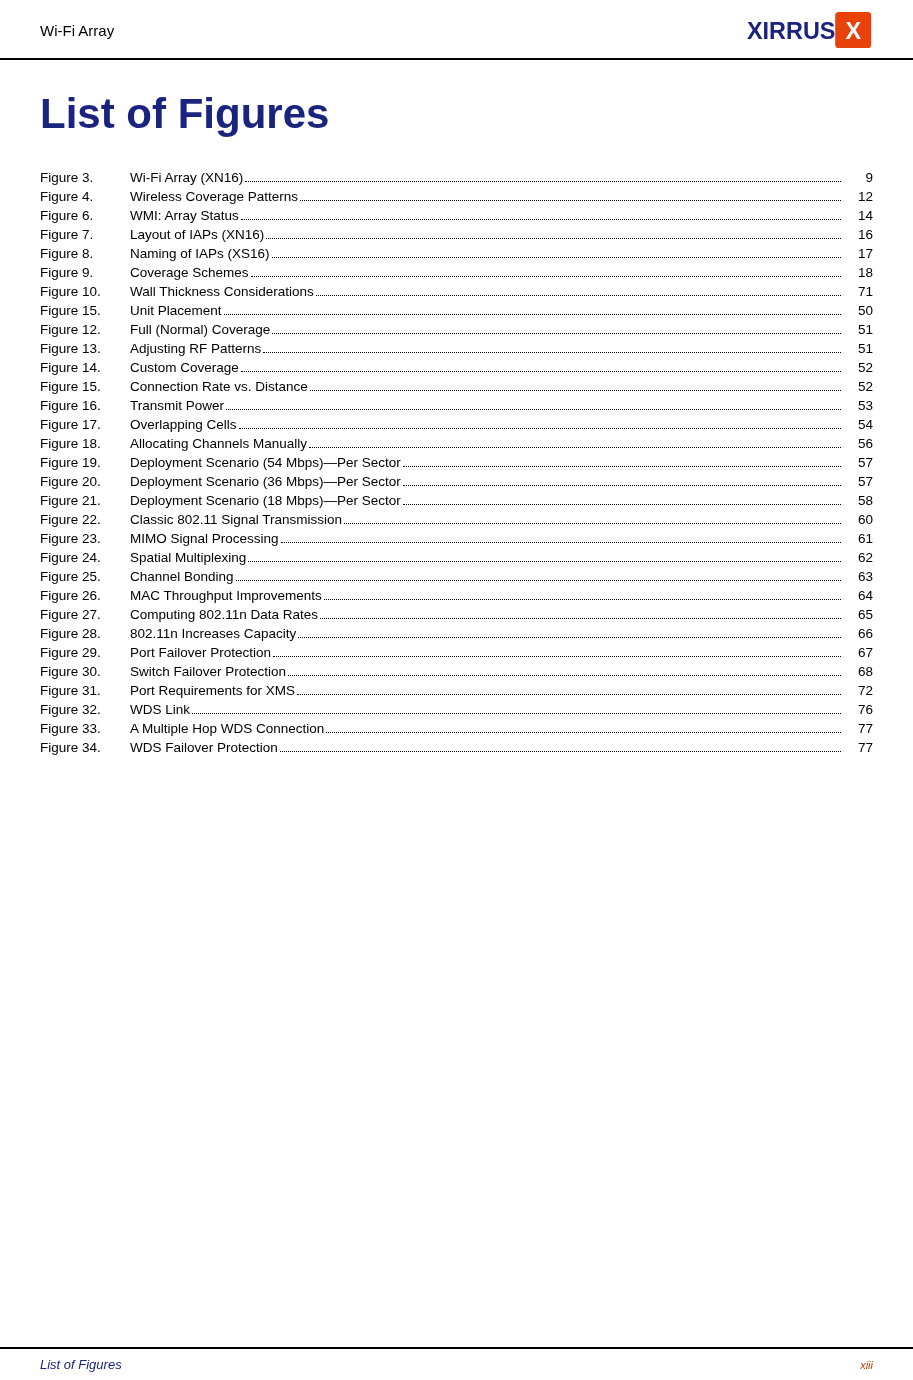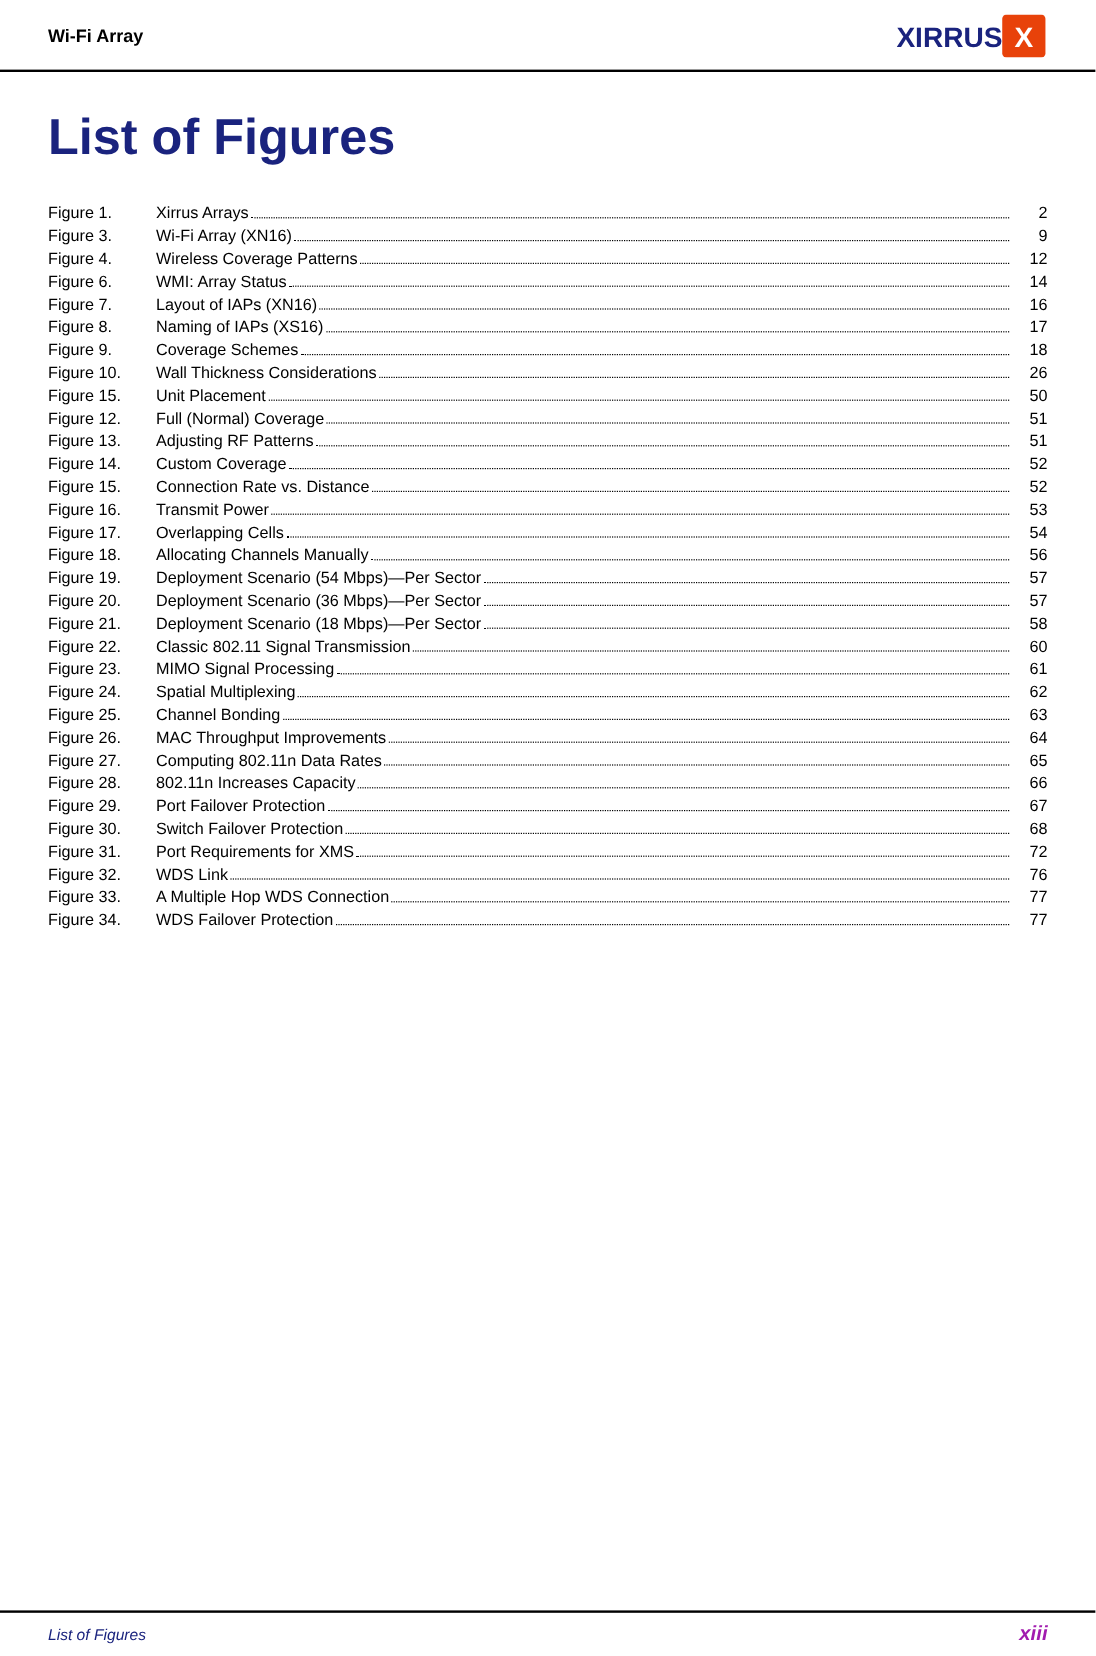--- a/index.html
+++ b/index.html
@@ -17,21 +17,21 @@
     .header {
       display: flex;
       justify-content: space-between;
       align-items: center;
       padding: 12px 40px 10px 40px;
       border-bottom: 2px solid #000;
     }
 
     .header-title {
       font-size: 15px;
-      font-weight: bold;
+      font-weight: normal;
       color: #000;
     }
 
     .logo-container {
       display: flex;
       align-items: center;
     }
 
     .logo-svg {
       height: 36px;
@@ -109,24 +109,23 @@
       padding: 8px 40px;
     }
 
     .footer-left {
       font-size: 13px;
       font-style: italic;
       color: #1a237e;
     }
 
     .footer-right {
-      font-size: 17px;
+      font-size: 11px;
       font-style: italic;
-      color: #a21caf;
-      font-weight: bold;
+      color: #c2410c;
     }
   </style>
 </head>
 <body>
 
 <div class="header">
   <span class="header-title">Wi-Fi Array</span>
   <div class="logo-container">
     <svg class="logo-svg" viewBox="0 0 140 40" xmlns="http://www.w3.org/2000/svg">
 
@@ -137,30 +136,20 @@
     </svg>
   </div>
 </div>
 
 <div class="main-content">
   <h1 class="page-title">List of Figures</h1>
 
   <table class="figures-table">
     <tbody id="figures-body">
         <tr>
-          <td class="fig-num">Figure 1.</td>
-          <td class="fig-title">
-            <div class="dot-leader">
-              <span class="dot-text">Xirrus Arrays</span>
-              <span class="dot-fill"></span>
-              <span class="fig-page">2</span>
-            </div>
-          </td>
-        </tr>
-        <tr>
           <td class="fig-num">Figure 3.</td>
           <td class="fig-title">
             <div class="dot-leader">
               <span class="dot-text">Wi-Fi Array (XN16)</span>
               <span class="dot-fill"></span>
               <span class="fig-page">9</span>
             </div>
           </td>
         </tr>
         <tr>
@@ -212,21 +201,21 @@
               <span class="fig-page">18</span>
             </div>
           </td>
         </tr>
         <tr>
           <td class="fig-num">Figure 10.</td>
           <td class="fig-title">
             <div class="dot-leader">
               <span class="dot-text">Wall Thickness Considerations</span>
               <span class="dot-fill"></span>
-              <span class="fig-page">26</span>
+              <span class="fig-page">71</span>
             </div>
           </td>
         </tr>
         <tr>
           <td class="fig-num">Figure 15.</td>
           <td class="fig-title">
             <div class="dot-leader">
               <span class="dot-text">Unit Placement</span>
               <span class="dot-fill"></span>
               <span class="fig-page">50</span>

